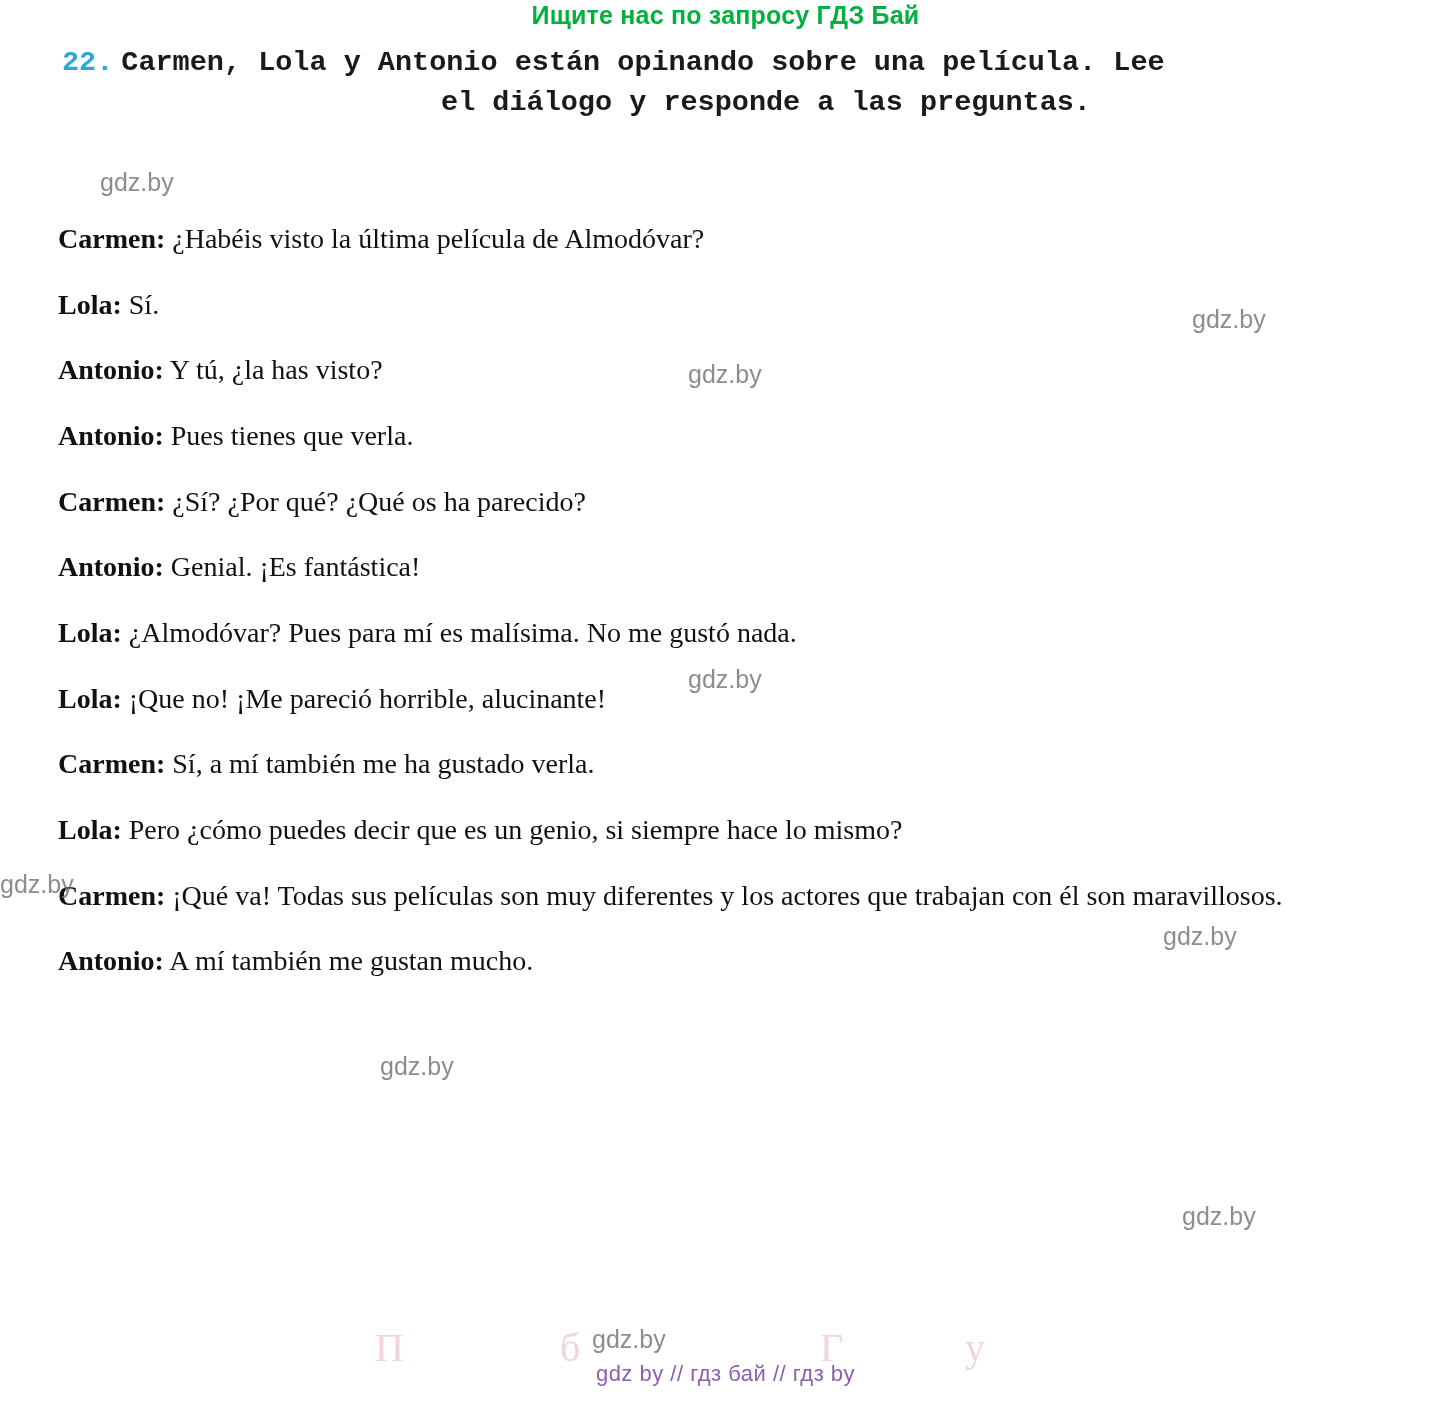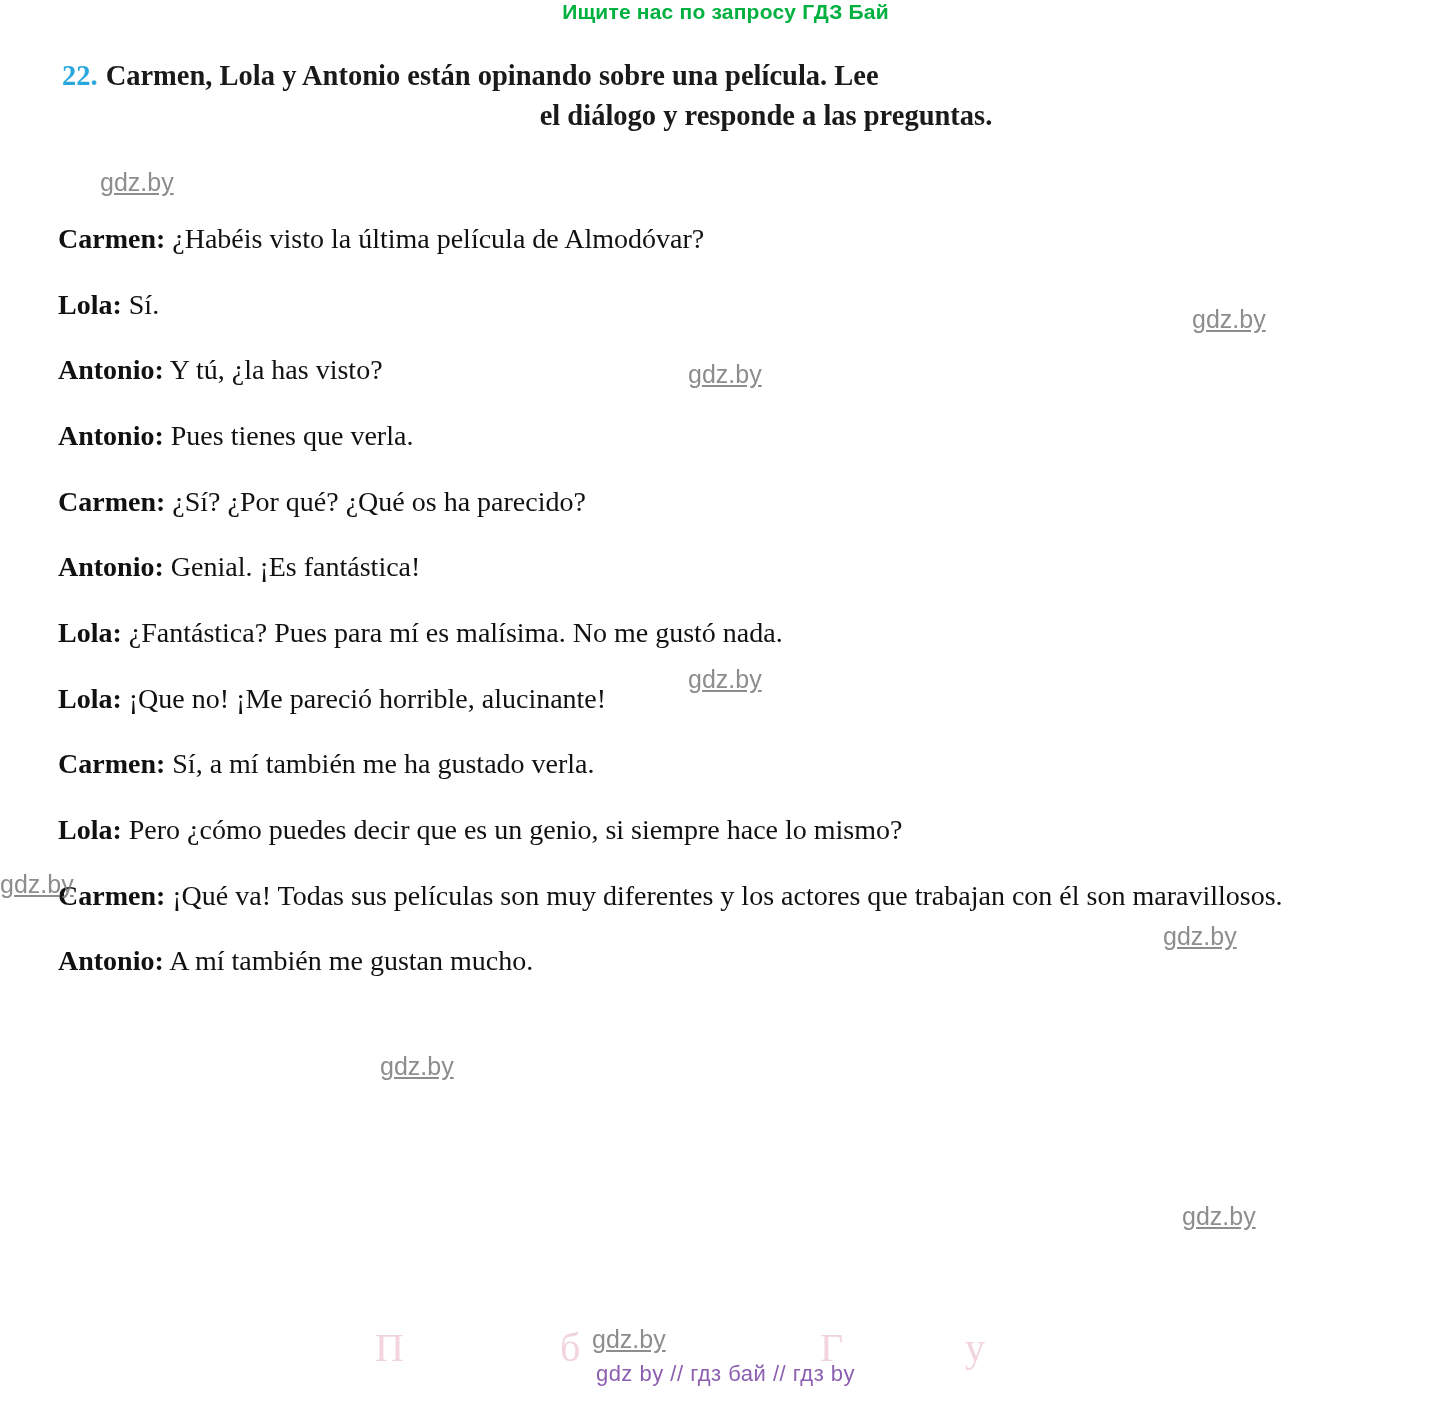--- a/index.html
+++ b/index.html
@@ -16,35 +16,36 @@
   }
 
   
   .top-banner {
     position: absolute;
     top: 0;
     left: 0;
     width: 1451px;
     height: 30px;
     display: flex;
+    align-items: center;
     justify-content: center;
     font-family: "Liberation Sans", sans-serif;
-    font-size: 21px;
+    font-size: 25px;
     font-weight: bold;
     color: #00b140;
     letter-spacing: 0.2px;
   }
 
   
   .exercise {
     position: absolute;
-    top: 56px;
+    top: 43px;
     left: 62px;
     width: 1340px;
-    font-family: Liberation Serif, serif;
+    font-family: Liberation Mono, monospace;
   }
   .ex-line {
     display: block;
     font-size: 28.5px;
     font-weight: bold;
     color: #1a1a1a;
     line-height: 1.42;
   }
   .ex-num {
     color: #2aa8dd;
@@ -81,21 +82,20 @@
 
   
   .wm {
     position: absolute;
     font-family: "Liberation Sans", sans-serif;
     color: #7a7a7a;
     font-size: 25px;
     opacity: 0.85;
     pointer-events: none;
     white-space: nowrap;
-    text-decoration: underline;
   }
 
   
   .bottom-strip {
     position: absolute;
     left: 0;
     bottom: 0;
     width: 1451px;
     height: 48px;
   }
@@ -154,21 +154,21 @@
 
   <p class="turn">
     <span class="speaker">Carmen:</span><span> ¿Sí? ¿Por qué? ¿Qué os ha parecido?</span>
   </p>
 
   <p class="turn">
     <span class="speaker">Antonio:</span><span> Genial. ¡Es fantástica!</span>
   </p>
 
   <p class="turn justify">
-    <span class="speaker">Lola:</span><span> ¿Fantástica? Pues para mí es malísima. No me gustó nada.</span>
+    <span class="speaker">Lola:</span><span> ¿Almodóvar? Pues para mí es malísima. No me gustó nada.</span>
   </p>
 
 
   <p class="turn">
     <span class="speaker">Lola:</span><span> ¡Que no! ¡Me pareció horrible, alucinante!</span>
   </p>
 
 
   <p class="turn">
     <span class="speaker">Carmen:</span><span> Sí, a mí también me ha gustado verla.</span>

